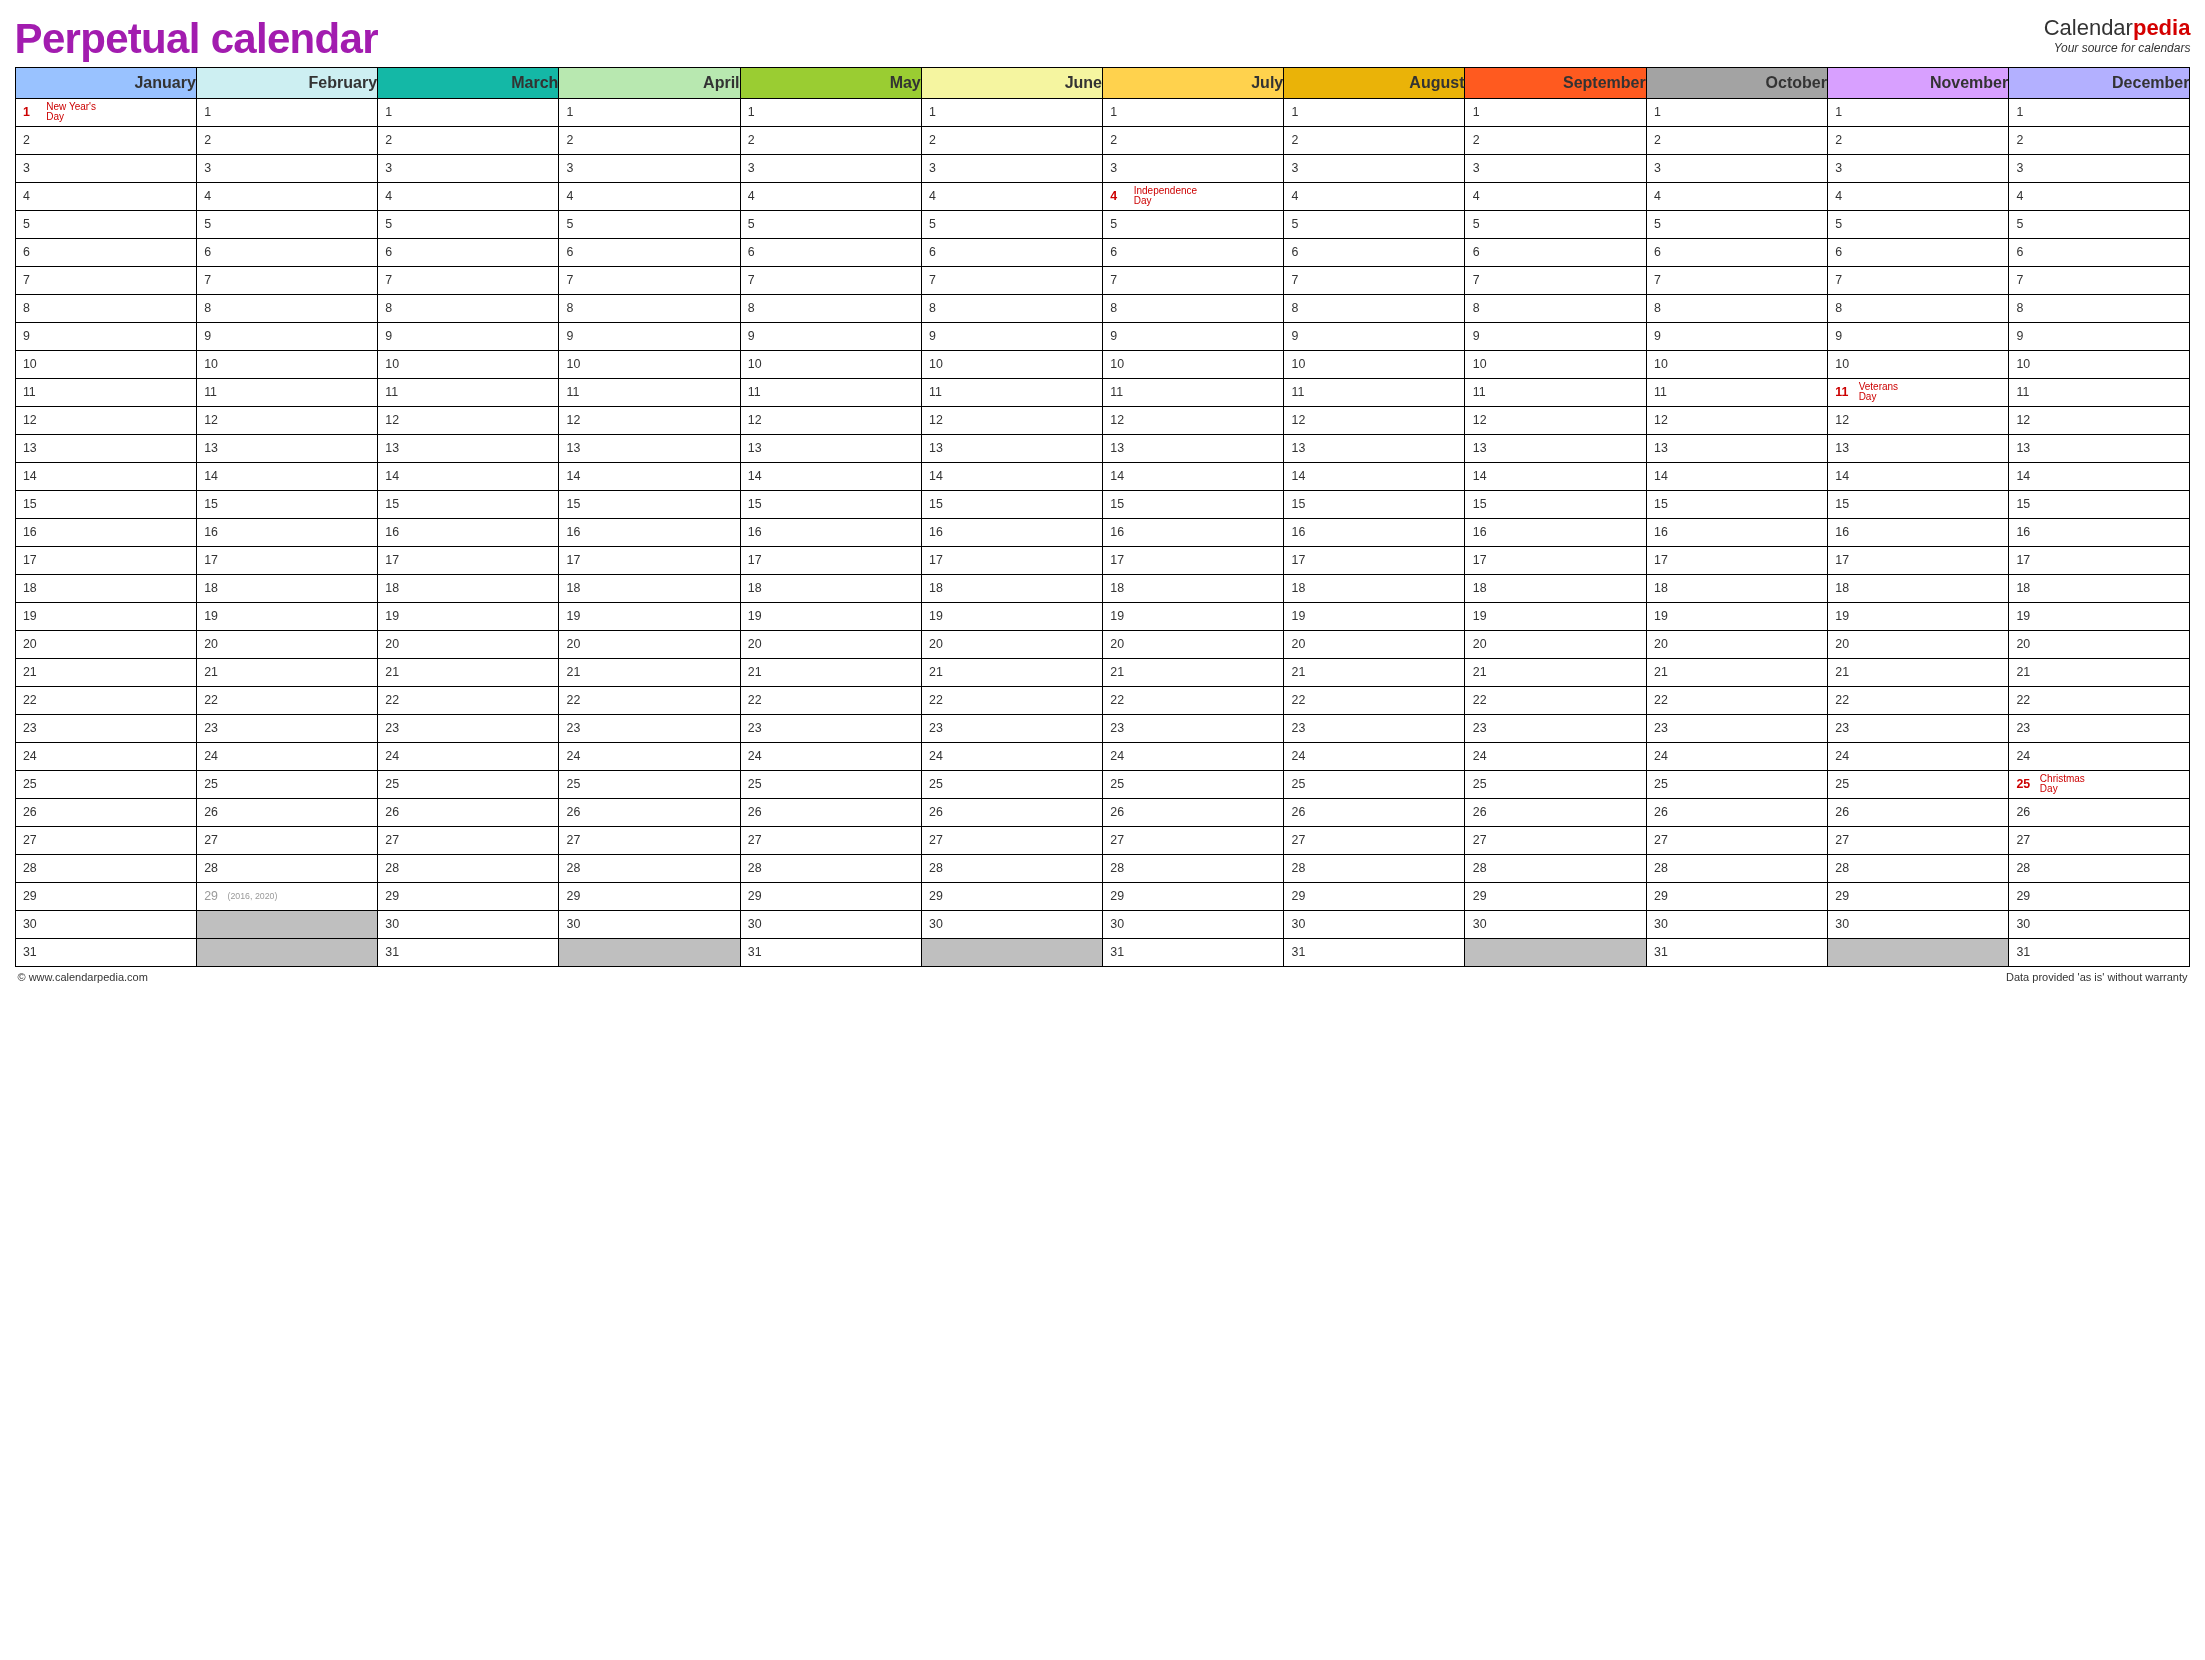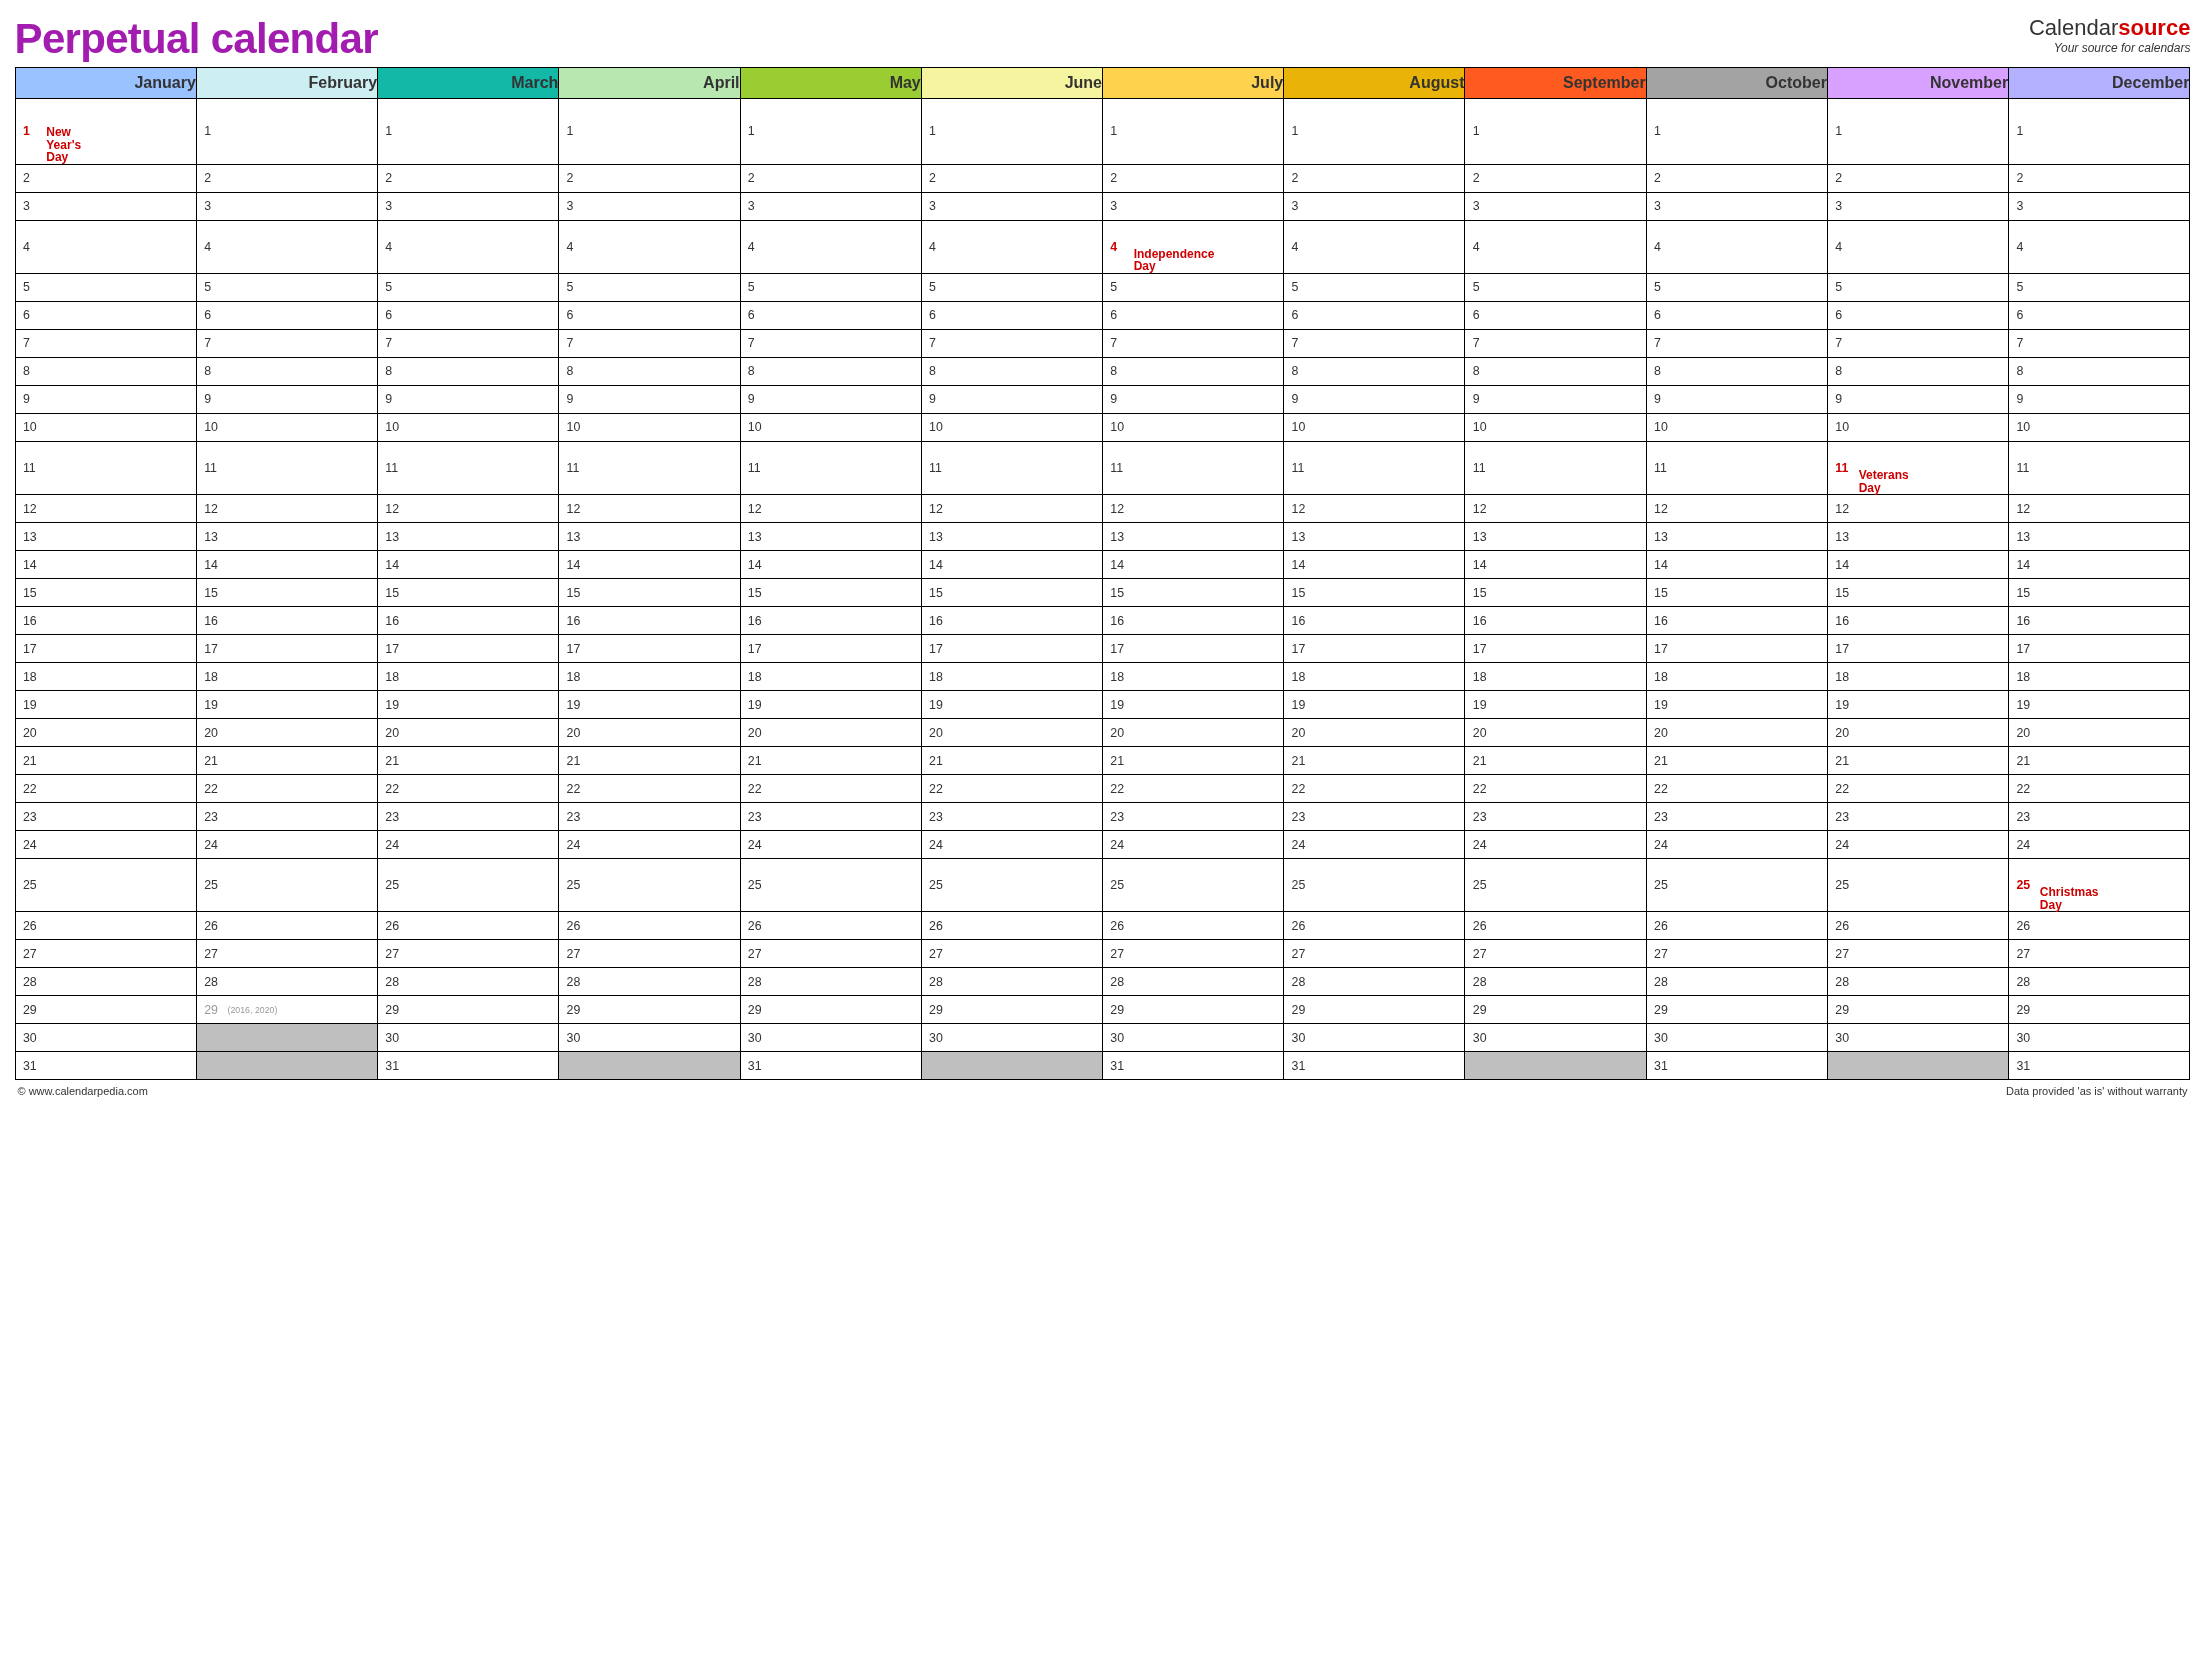--- a/index.html
+++ b/index.html
@@ -57,26 +57,25 @@
     padding-left: 7.3px;
     height: 100%;
     font-size: 12.4px;
     color: #333;
     font-weight: 400;
   }
   .cell .num { min-width: 19px; }
   .cell.holiday .num { color: #c00; font-weight: 700; }
   .cell .holiday-label {
     color: #c00;
-    font-weight: 700;
-    font-size: 12px;
+    font-weight: 400;
+    font-size: 10px;
     line-height: 1.05;
     margin-left: 4.4px;
     max-width: 51px;
-    margin-top: 27px;
   }
   .cell.leap .num { color: #999; }
   .cell .leap-note {
     color: #999;
     font-size: 8.8px;
     margin-left: 4.4px;
   }
   td.blank { background: #bfbfbf; }
   .footer {
     display: flex;
@@ -88,21 +87,21 @@
   }
 </style>
 </head>
 <body>
 
 <div class="page">
   <div class="header">
     <div class="title">Perpetual calendar</div>
     <div class="brand">
       <div class="brand-name">
-        <span>Calendar</span><span class="pedia">source</span>
+        <span>Calendar</span><span class="pedia">pedia</span>
       </div>
       <div class="tagline">Your source for calendars</div>
     </div>
   </div>
 
   <table class="cal">
     <thead>
       <tr id="hdr-row">
           <th style="background: rgb(153, 194, 255);">January</th>
           <th style="background: rgb(205, 239, 242);">February</th>

